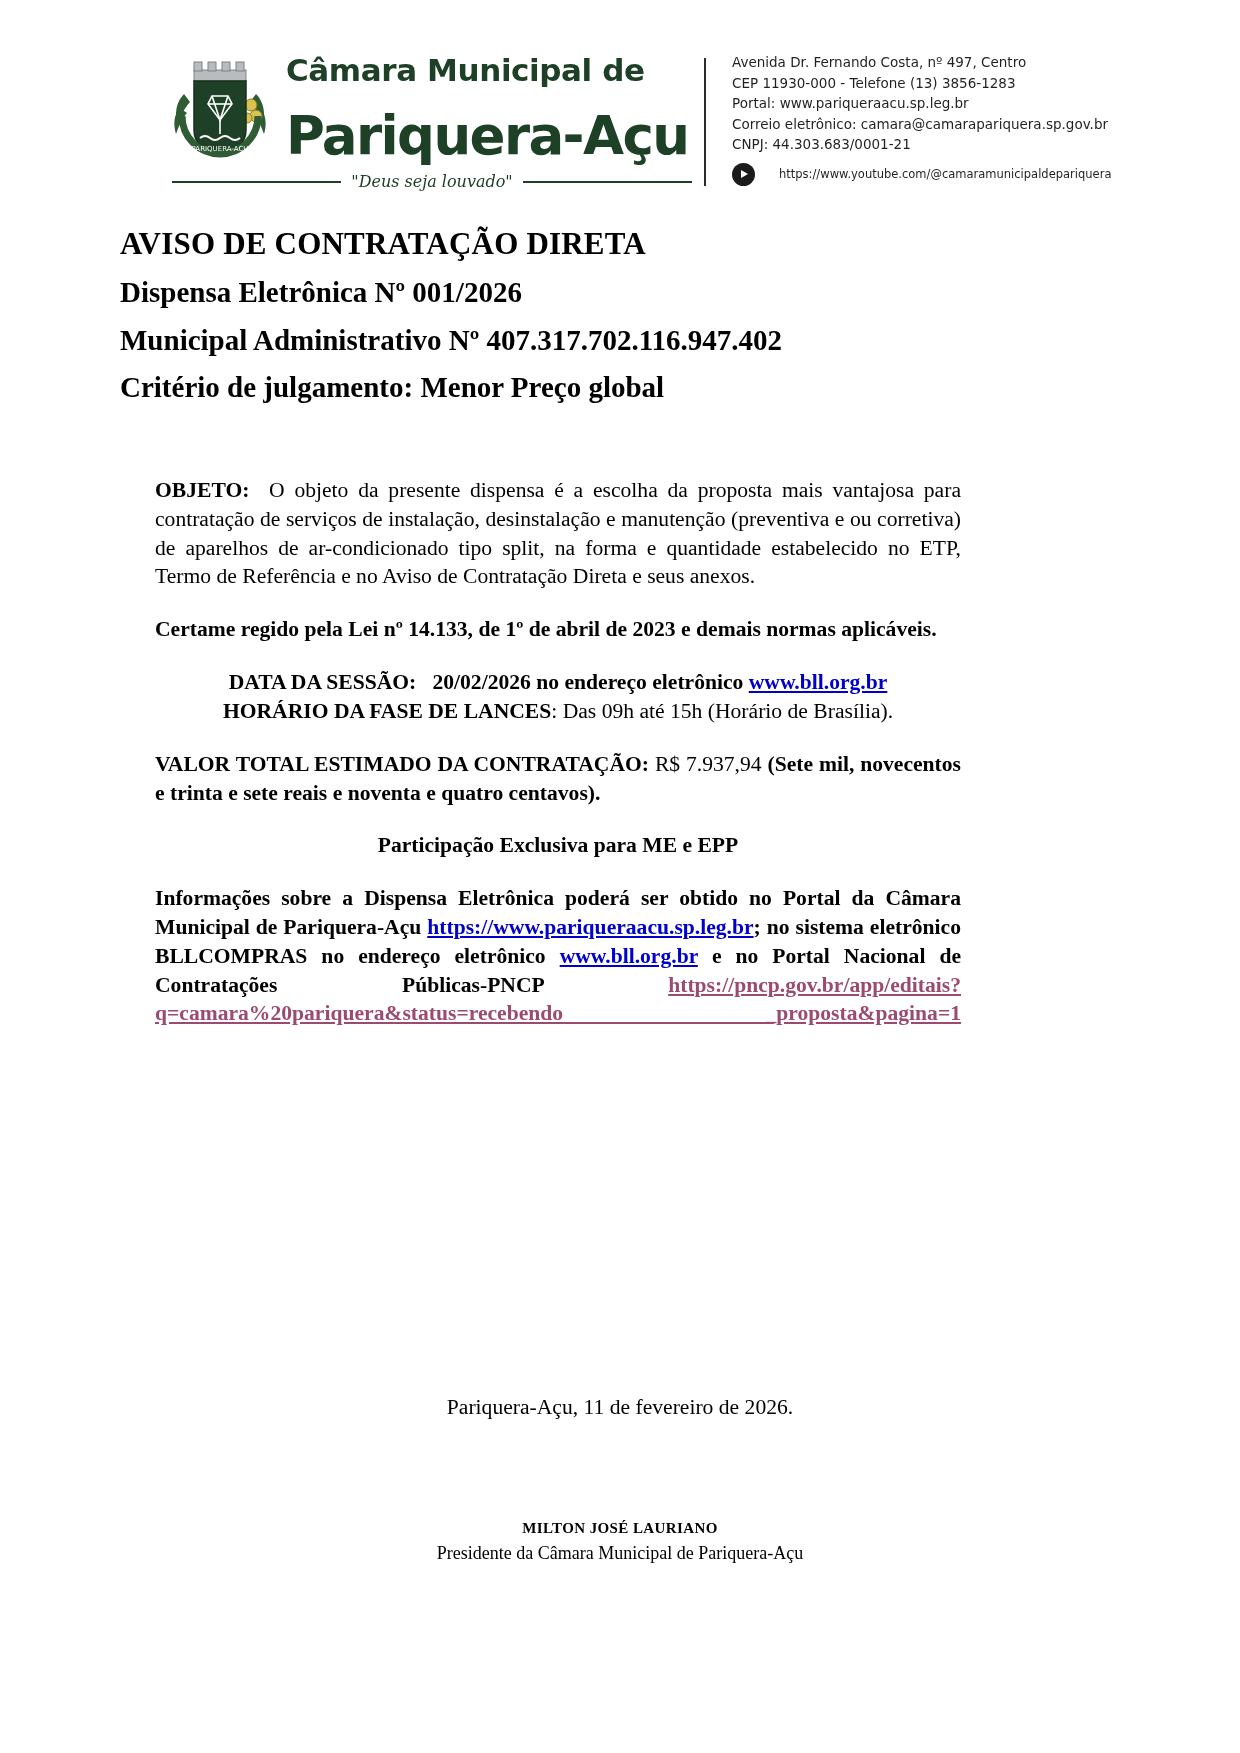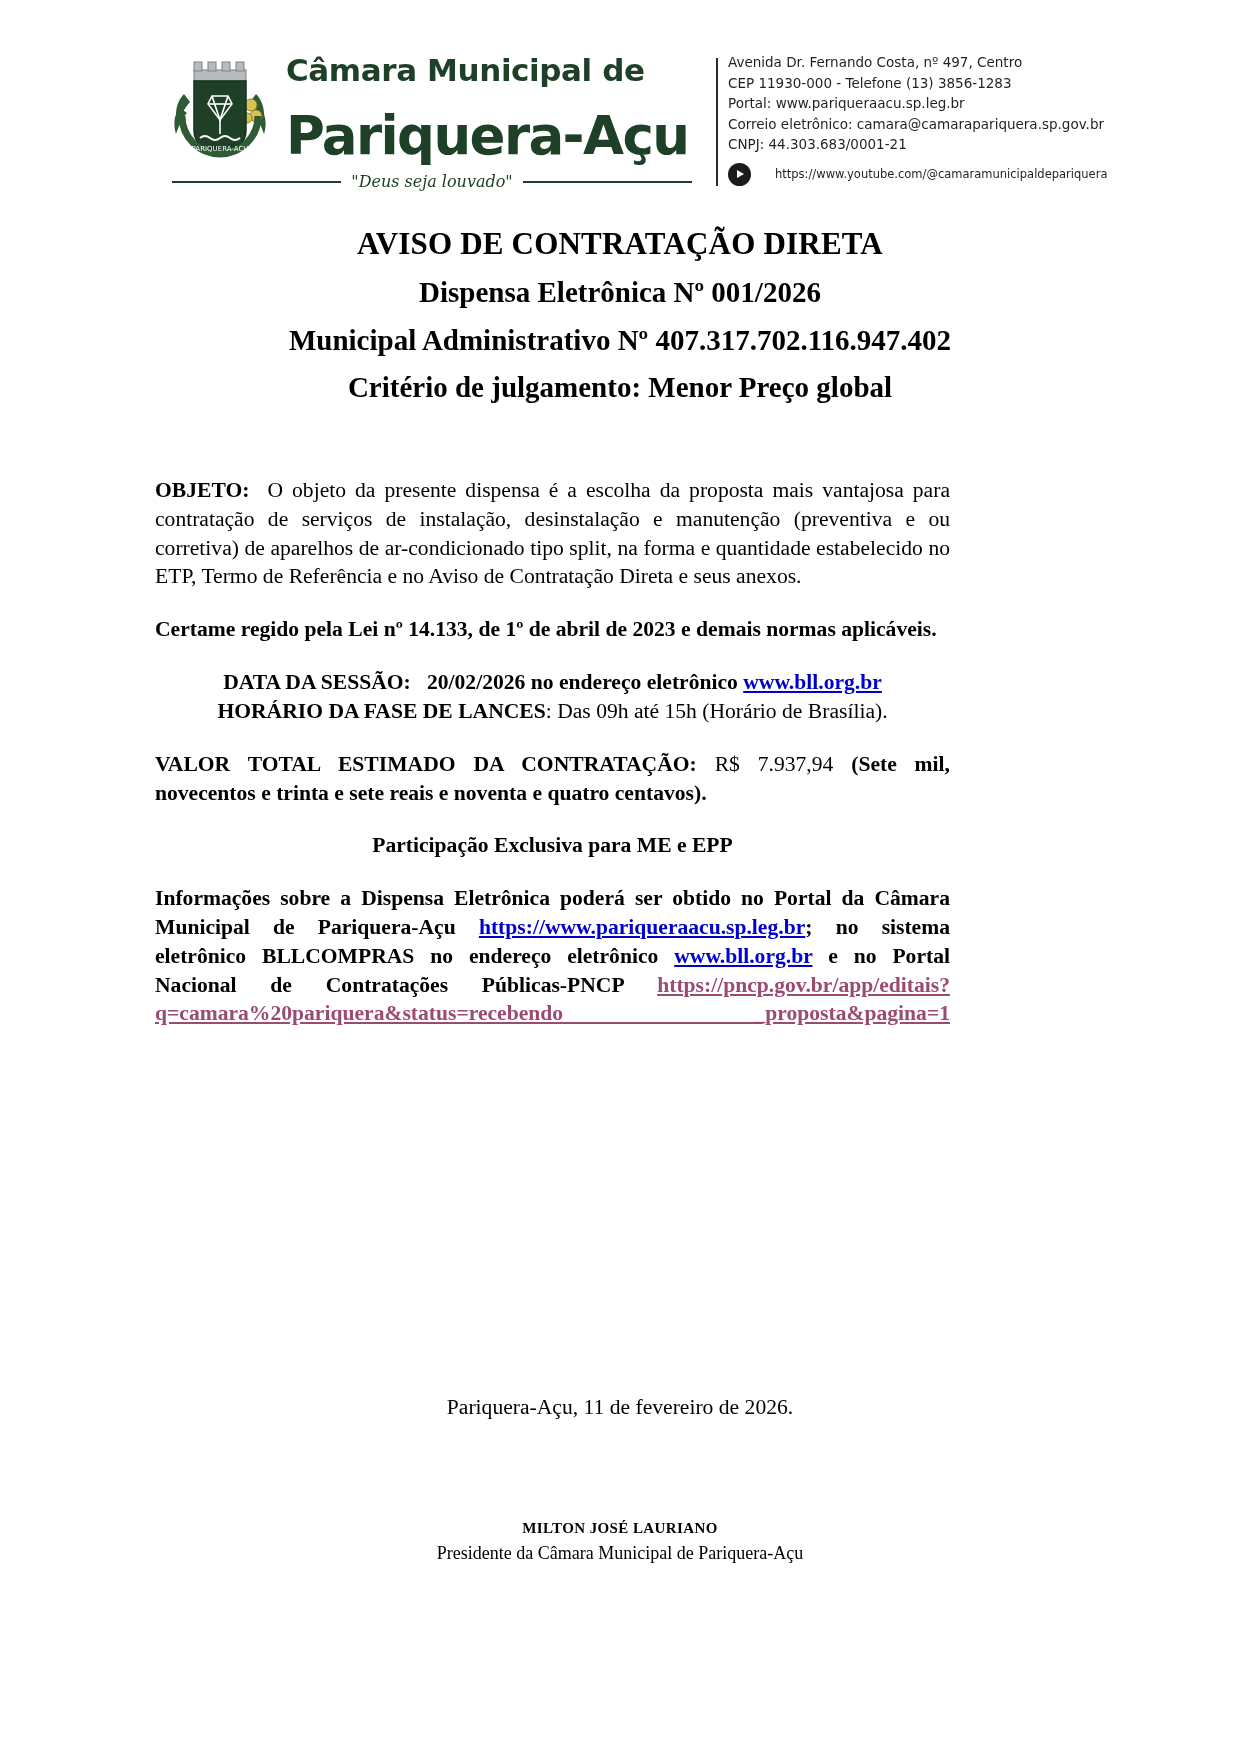--- a/index.html
+++ b/index.html
@@ -84,22 +84,22 @@
   .motto {
     font-family: "DejaVu Serif", "Liberation Serif", serif;
     font-style: italic;
     font-size: 16px;
     color: #1d4027;
     white-space: nowrap;
   }
 
   .lh-right {
     position: relative;
-    padding-left: 12px;
-    margin-left: 16px;
+    padding-left: 28px;
+    margin-left: 4px;
   }
   .lh-divider {
     position: absolute;
     left: 0;
     top: 6px;
     width: 2px;
     height: 128px;
     background: #2b2b2b;
   }
   .contact-list {
@@ -140,21 +140,20 @@
     color: #231f20;
     white-space: nowrap;
   }
 
   
   .titles {
     position: absolute;
     left: 120px;
     top: 226px;
     width: 1000px;
-    text-align: center;
   }
   .title-main {
     font-size: 31px;
     font-weight: 700;
     letter-spacing: 0.2px;
     margin: 0 0 14px 0;
     line-height: 1.16;
   }
   .title-sub {
     font-size: 29px;
@@ -166,21 +165,21 @@
   
   .body-block {
     position: absolute;
     left: 155px;
     top: 476px;
     width: 810px;
     font-size: 21.6px;
     line-height: 1.335;
   }
   .p {
-    margin: 0 15px 24px 0;
+    margin: 0 4px 24px 0;
     text-align: justify;
     text-justify: inter-word;
     font-family: Liberation Serif, serif;
   }
   .p.force-justify {
     text-align: justify;
     text-align-last: justify;
   }
   .p.plain {
     text-align: center;

